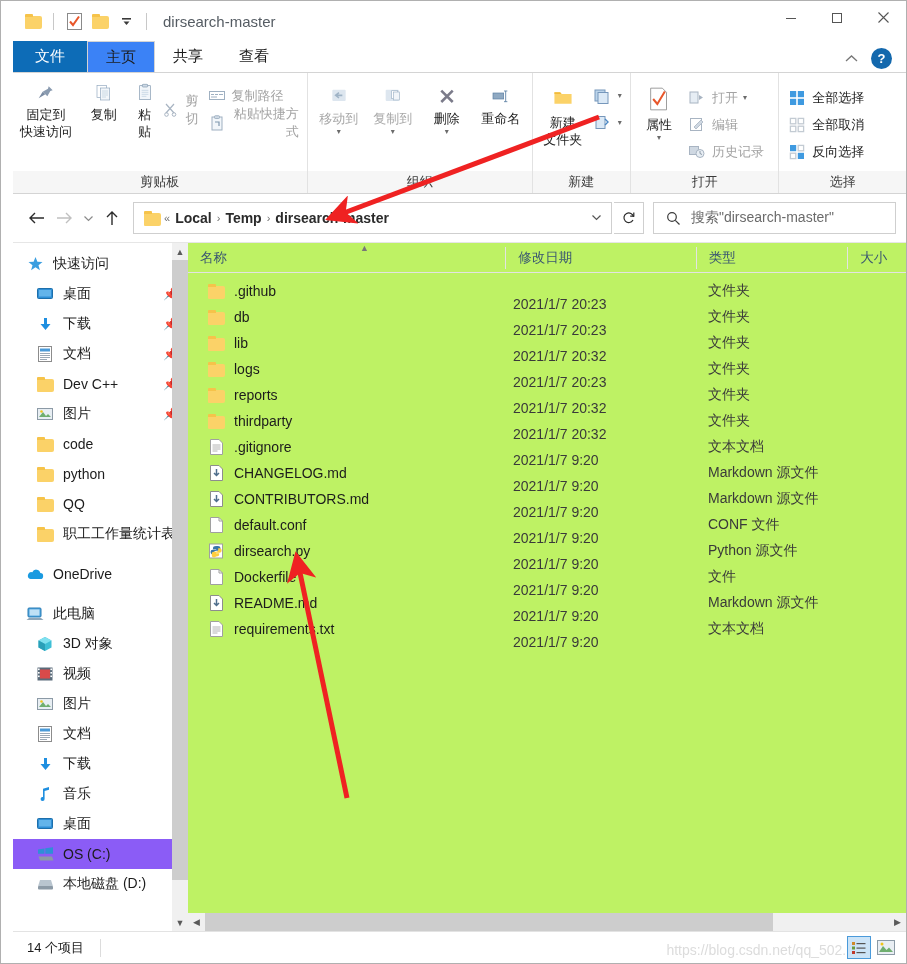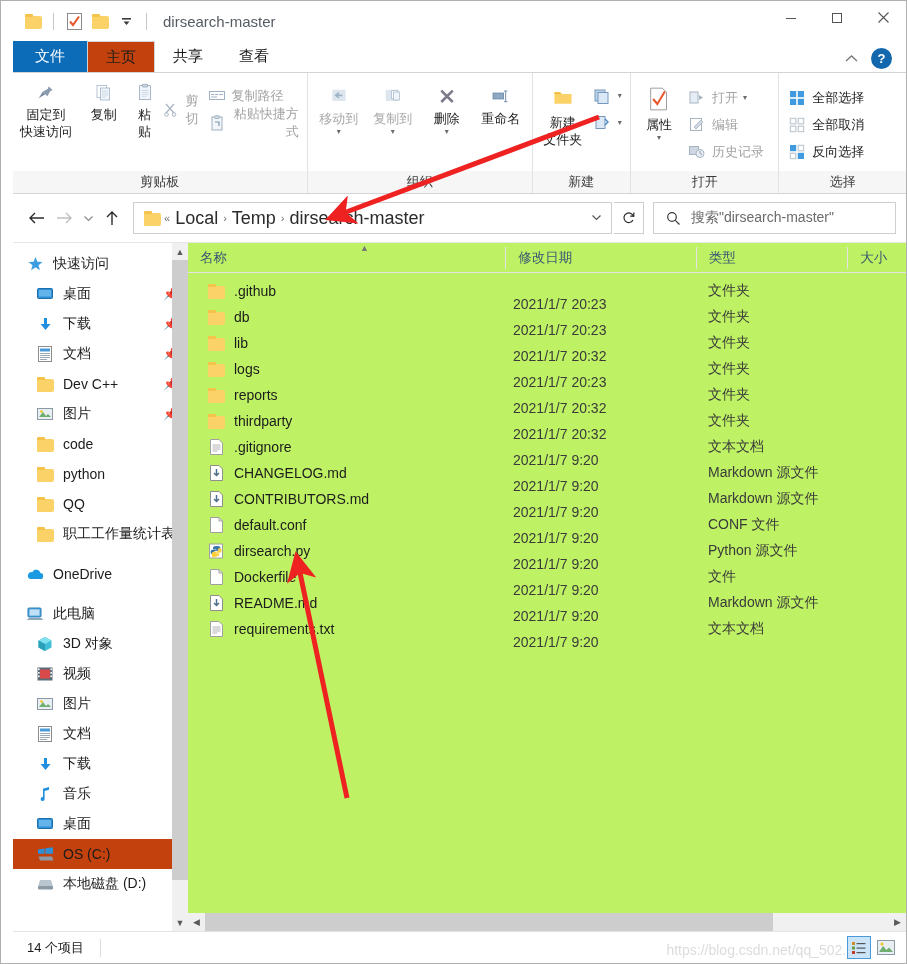--- a/index.html
+++ b/index.html
@@ -49,21 +49,21 @@
     height: 31px; padding: 0 18px;
     display: flex; align-items: center; justify-content: center;
     font-size: 15px; color: #1c1c1c;
     background: #ffffff;
   }
   .tab.file {
     background: #0d6cb7; color: #ffffff;
     padding: 0 22px; font-size: 15px;
   }
   .tab.active {
-    background: #c2410c;
+    background: #3b82f6;
     border-left: 1px solid #d4d4d4;
     border-right: 1px solid #d4d4d4;
     border-top: 1px solid #d4d4d4;
   }
   .tab-right {
     margin-left: auto; display: flex; align-items: center;
     gap: 12px; padding-right: 14px; padding-bottom: 3px;
   }
   .help-circle {
     width: 21px; height: 21px; border-radius: 50%;
@@ -118,21 +118,21 @@
     display: flex; align-items: center; justify-content: center;
     color: #2b2b2b; font-size: 17px;
   }
   .nav-btn.dim { color: #c0c0c0; }
   .nav-btn.sm { width: 18px; font-size: 10px; color: #808080; }
   .addr-field {
     flex: 1; height: 32px; margin-left: 6px;
     border: 1px solid #cfcfcf; background: #fff;
     display: flex; align-items: center; padding: 0 4px 0 8px;
   }
-  .crumb { font-size: 18px; color: #2b2b2b; padding: 0 3px; }
+  .crumb { font-size: 14px; color: #2b2b2b; padding: 0 3px; font-weight: bold; }
   .crumb-sep { font-size: 11px; color: #6f6f6f; padding: 0 2px; }
   .addr-caret { margin-left: auto; width: 22px; text-align: center; font-size: 10px; color: #555; }
   .refresh-btn {
     width: 30px; height: 32px; border: 1px solid #cfcfcf; border-left: none;
     display: flex; align-items: center; justify-content: center;
     font-size: 14px; color: #2b2b2b; background: #fff;
   }
   .search-field {
     width: 243px; height: 32px; margin-left: 7px;
     border: 1px solid #cfcfcf; background: #fff;
@@ -148,21 +148,21 @@
     width: 175px; min-width: 175px;
     background: #ffffff; position: relative;
     overflow: hidden; padding-top: 6px;
   }
   .nav-item {
     height: 30px; display: flex; align-items: center;
     padding-left: 22px; gap: 8px; font-size: 14px; color: #1c1c1c;
     position: relative; white-space: nowrap;
   }
   .nav-item.root { padding-left: 12px; }
-  .nav-item.sel { background: #c2410c; text-align: center; }
+  .nav-item.sel { background: #8b5cf6; text-align: center; }
   .nav-item .nm { overflow: hidden; }
   .pin {
     position: absolute; right: 10px; top: 50%; transform: translateY(-50%);
     color: #9a9a9a; font-size: 12px;
   }
   .nav-gap { height: 10px; }
   .sb-vscroll {
     position: absolute; right: 0; top: 0; width: 16px; height: 100%;
     background: #f0f0f0; display: flex; flex-direction: column; align-items: center;
   }

